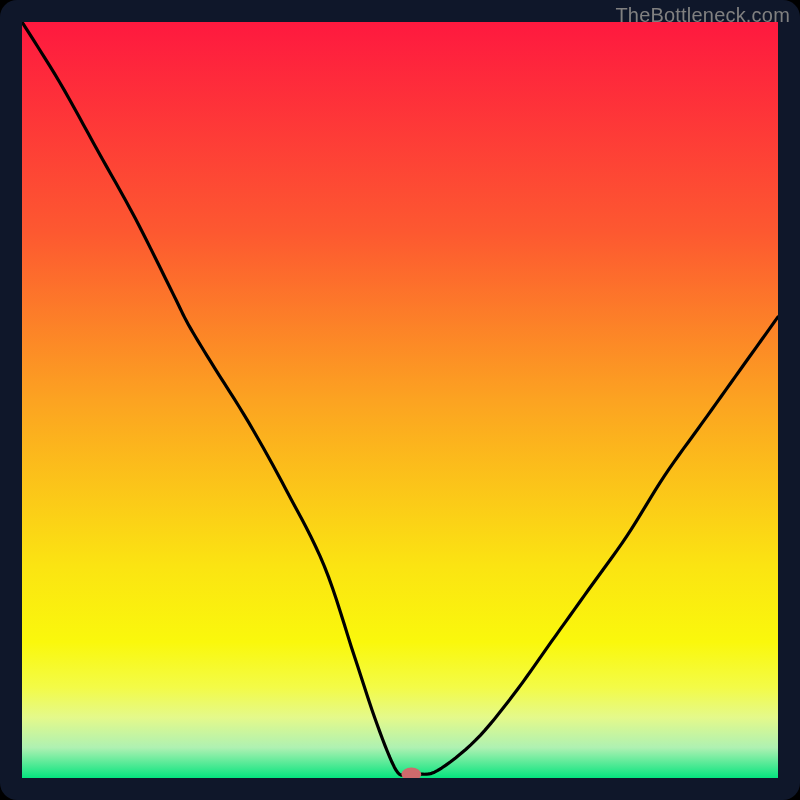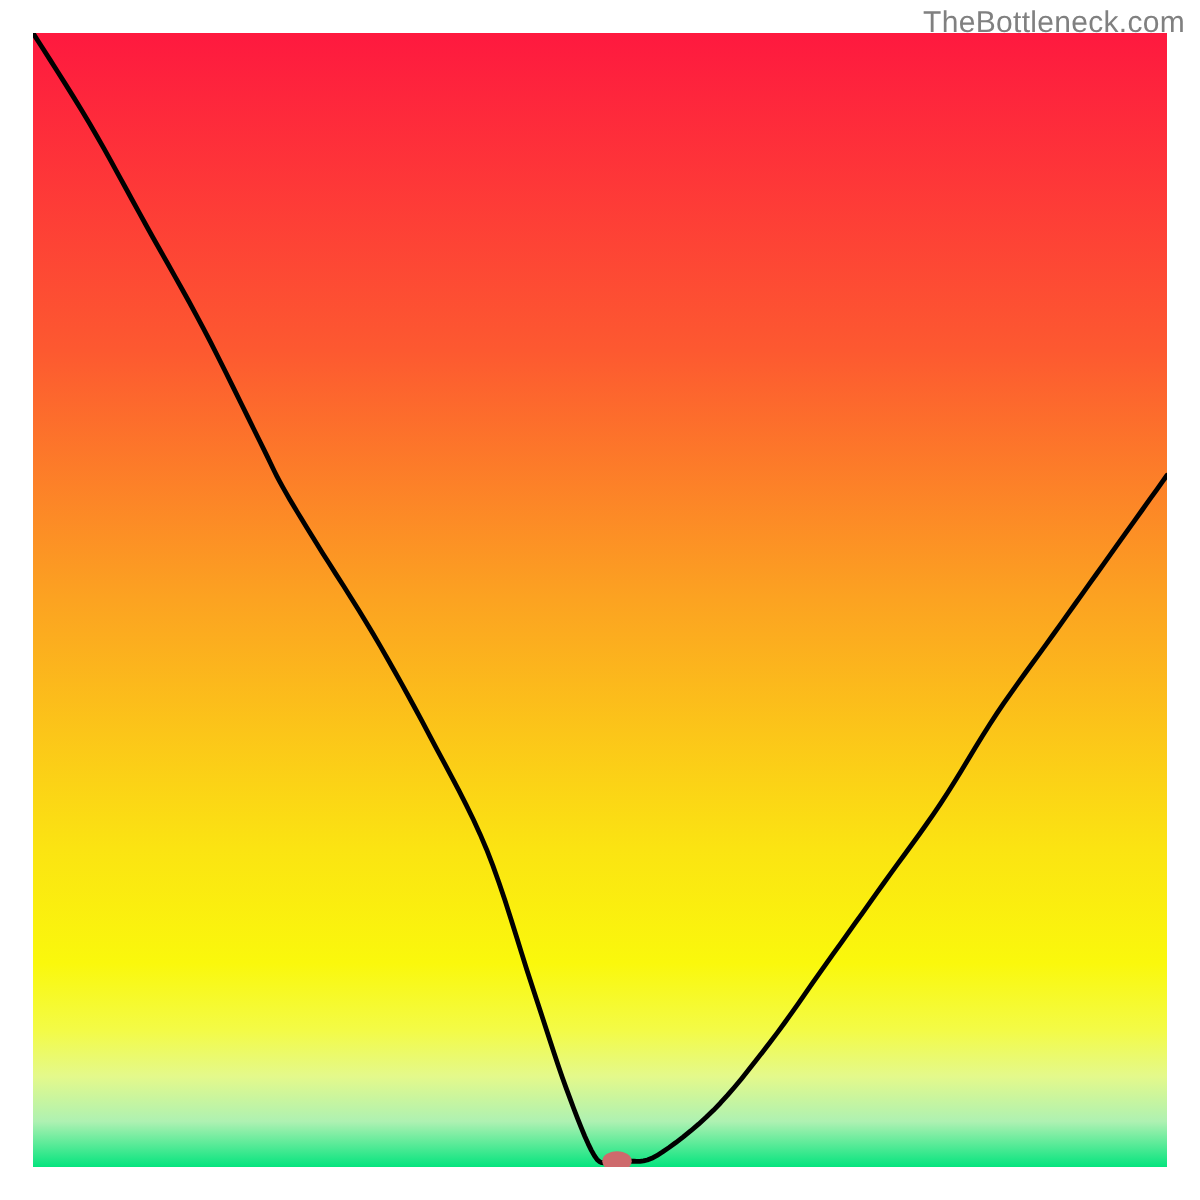--- a/index.html
+++ b/index.html
@@ -10,21 +10,22 @@
     height: 800px;
     overflow: hidden;
     font-family: Arial, Helvetica, sans-serif;
   }
   .frame {
     position: absolute;
     left: 0;
     top: 0;
     width: 800px;
     height: 800px;
-    background: #ffffff;
+    background: #0f172a;
+    border-radius: 17px;
   }
   .watermark {
     position: absolute;
     top: 4px;
     right: 10px;
     color: #808080;
     font-size: 20px;
     font-weight: 400;
     letter-spacing: 0.2px;
     user-select: none;

